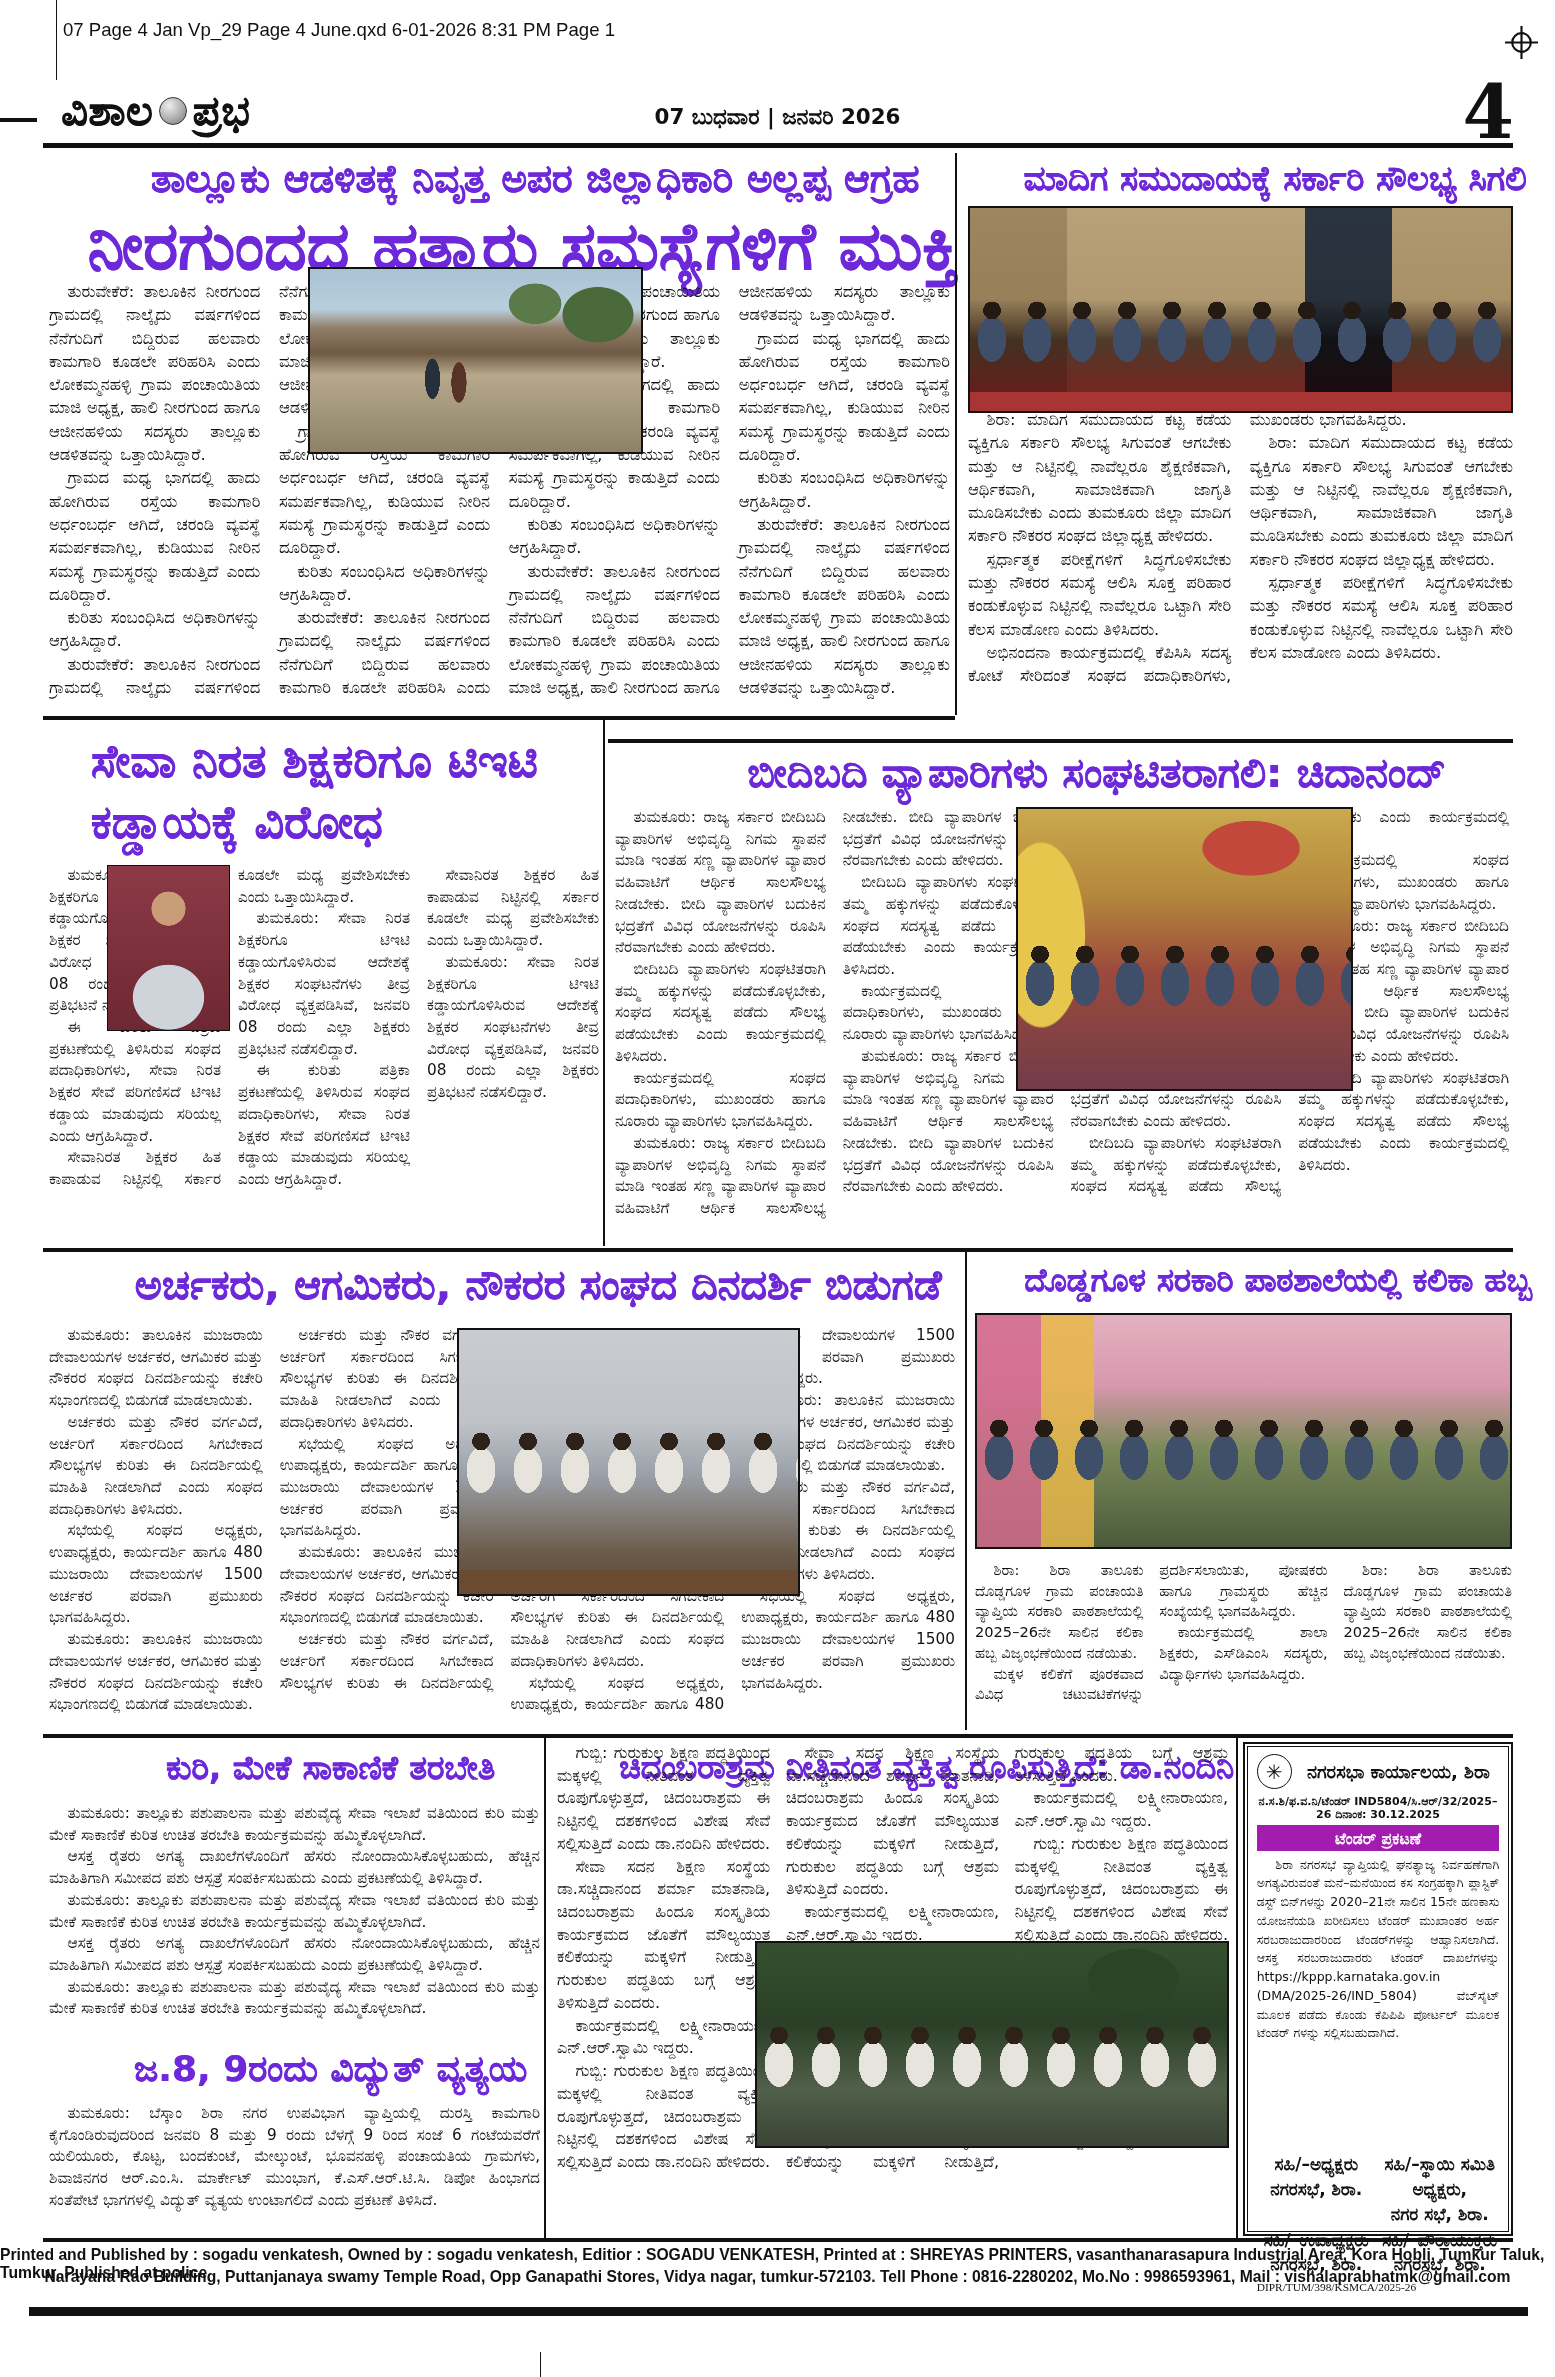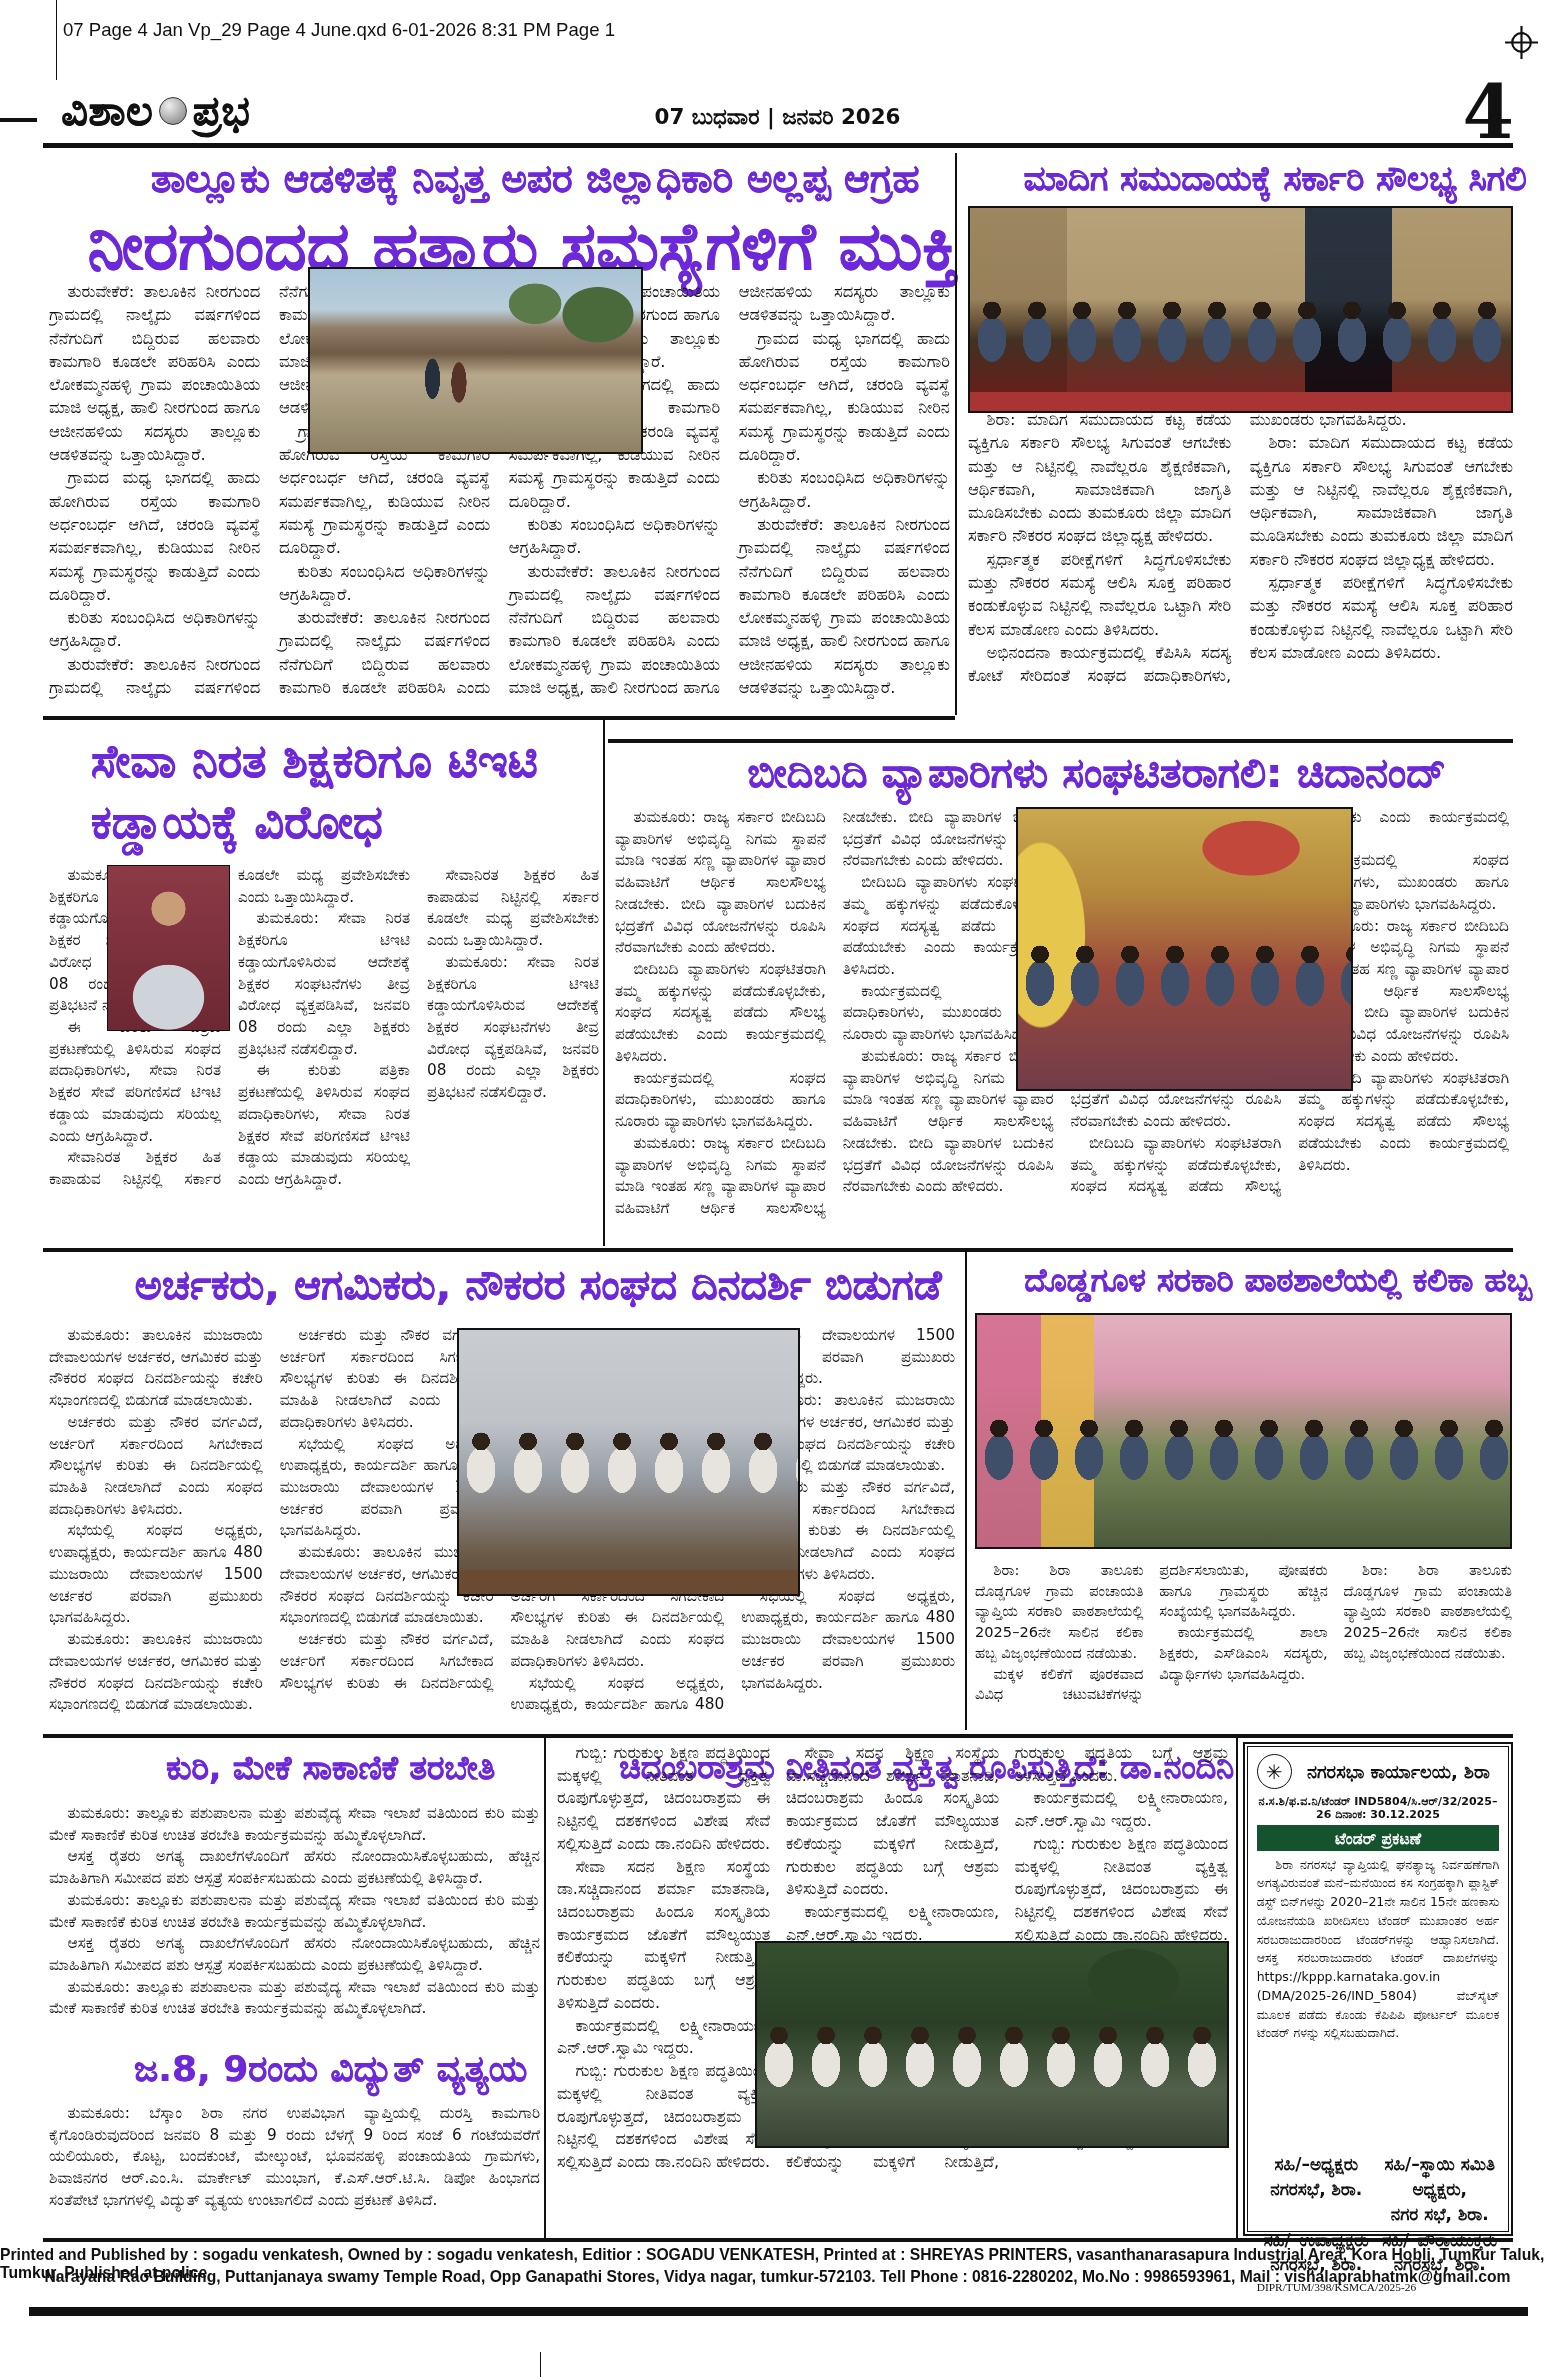--- a/index.html
+++ b/index.html
@@ -41,21 +41,21 @@
       linear-gradient(180deg,#caa94e 0%,#b5893c 30%,#9c4a3c 58%,#713c49 100%);}
   .ph-office{background:linear-gradient(180deg,#c9cdd2 0%,#bfc3c8 35%,#9aa0a8 55%,#6b5a48 85%,#5a4a3a 100%);}
   .ph-school{background:
       linear-gradient(90deg,rgba(212,106,142,.85) 0 12%,rgba(232,184,74,.85) 12% 22%,rgba(0,0,0,0) 22%),
       linear-gradient(180deg,#e3b1c0 0%,#d898ad 30%,#7a8a58 58%,#4c5a3c 100%);}
   .ph-evening{background:
       radial-gradient(ellipse 64px 43px at 80% 18%,#2c4426 0 70%,transparent 72%),
       linear-gradient(180deg,#35502e 0%,#2a3f26 40%,#51604a 72%,#3a4434 100%);}
   .notice{border:2.5px solid #111;padding:2.1px;background:#fff;}
   .notice-inner{border:1.4px solid #111;padding:7.1px 8.6px;height:100%;box-sizing:border-box;position:relative;}
-  .notice-bar{background:#14532d;color:#fff;font-weight:bold;text-align:center;font-size:15.7px;padding:3.6px 0;margin:4.3px 0;}
+  .notice-bar{background:#a21caf;color:#fff;font-weight:bold;text-align:center;font-size:15.7px;padding:3.6px 0;margin:4.3px 0;}
   .sig{font-size:17px;font-weight:bold;line-height:1.45;text-align:center;}
   .emblem{width:33px;height:33px;border:1.4px solid #111;border-radius:50%;display:flex;
           align-items:center;justify-content:center;font-size:20px;line-height:1;}
   .regmark{width:33px;height:33px;}
 </style>
 </head>
 <body>
 
 <div class="sheet">
 

